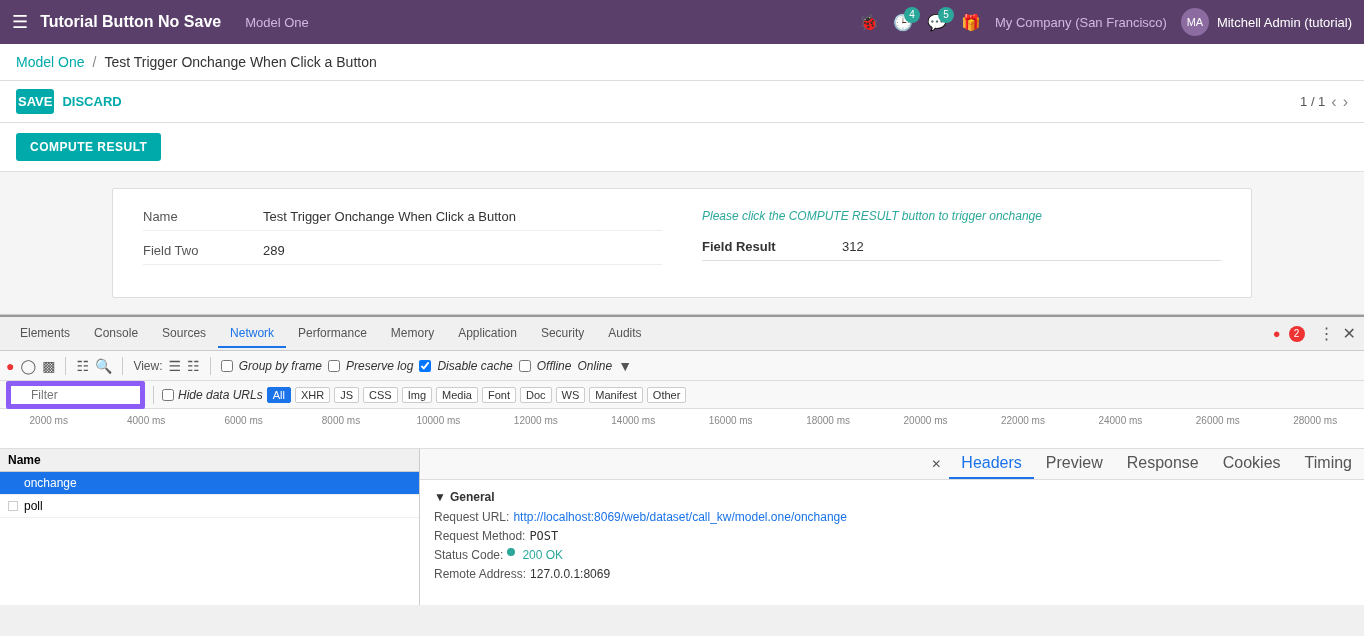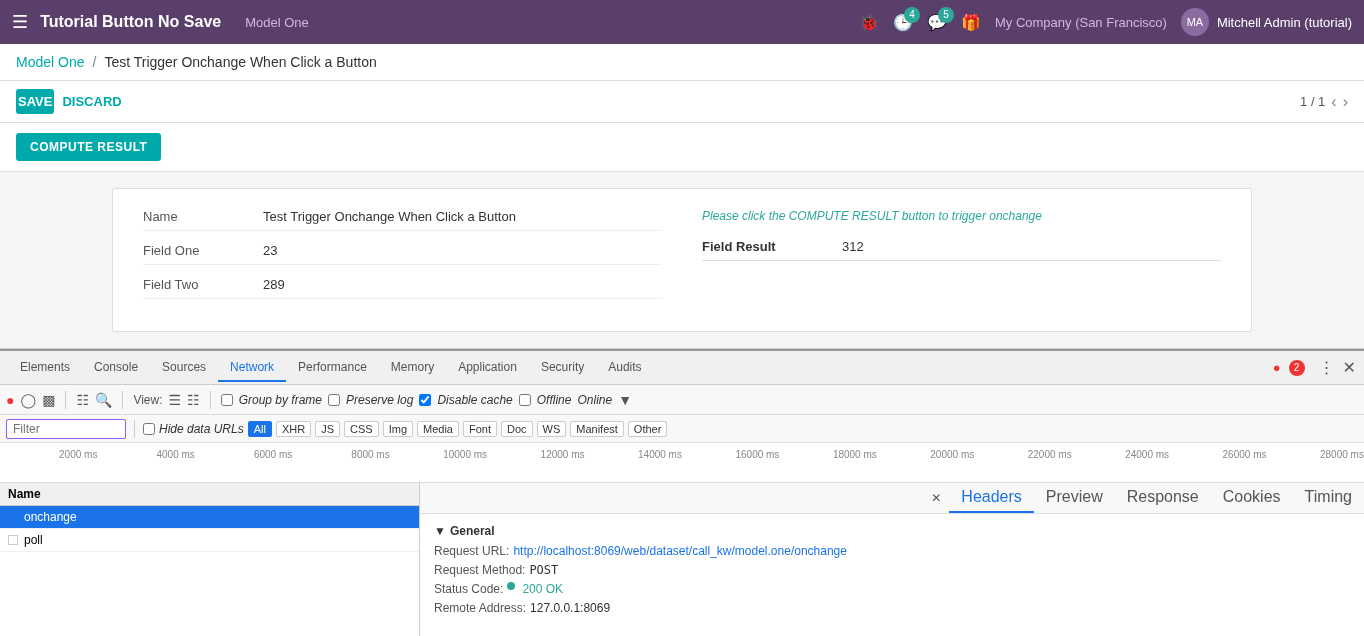--- a/index.html
+++ b/index.html
@@ -209,25 +209,25 @@
       display: flex;
       align-items: center;
       background: #f8f8f8;
       border-bottom: 1px solid #ddd;
       height: 28px;
       padding: 0 6px;
       gap: 4px;
       font-size: 11px;
     }
     .filter-input {
-      border: 1px solid #8b5cf6;
+      border: 5px solid #8b5cf6;
       border-radius: 2px;
-      padding: 2px 6px;
-      font-size: 12px;
-      width: 120px;
+      padding: 2px 20px;
+      font-size: 12px;
+      width: 139px;
     }
     .filter-chip {
       background: #fff;
       border: 1px solid #ccc;
       border-radius: 2px;
       padding: 1px 5px;
       font-size: 11px;
       cursor: pointer;
       color: #333;
     }
@@ -250,21 +250,21 @@
     }
     .timeline-labels {
       display: flex;
       width: 100%;
       font-size: 10px;
       color: #888;
       position: absolute;
       bottom: 22px;
       left: 0;
     }
-    .timeline-label { flex: 1; text-align: right; }
+    .timeline-label { flex: 1; text-align: center; }
 
     
     .devtools-main {
       display: flex;
       flex: 1;
       overflow: hidden;
     }
     .network-list {
       width: 420px;
       background: #fff;
@@ -376,24 +376,20 @@
   <button class="btn-compute">COMPUTE RESULT</button>
 </div>
 
 <div class="form-area">
   <div class="form-card">
     <div class="form-grid">
       <div class="form-left">
         <div class="form-row">
           <span class="form-label">Name</span>
           <span class="form-value">Test Trigger Onchange When Click a Button</span>
-        </div>
-        <div class="form-row">
-          <span class="form-label">Field One</span>
-          <span class="form-value">23</span>
         </div>
         <div class="form-row">
           <span class="form-label">Field Two</span>
           <span class="form-value">289</span>
         </div>
       </div>
       <div class="form-right">
         <p class="form-hint">Please click the COMPUTE RESULT button to trigger onchange</p>
         <div class="field-result-row">
           <span class="field-result-label">Field Result</span>

